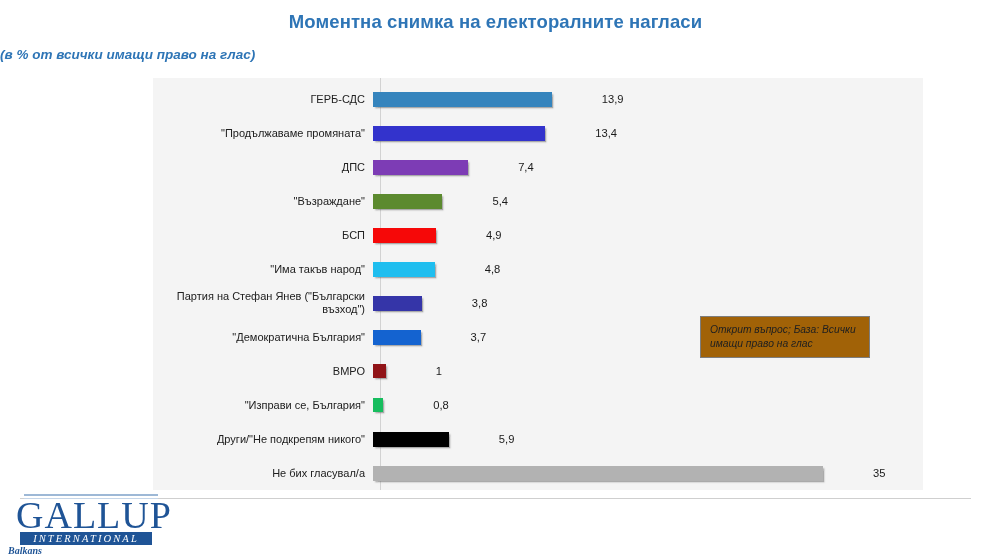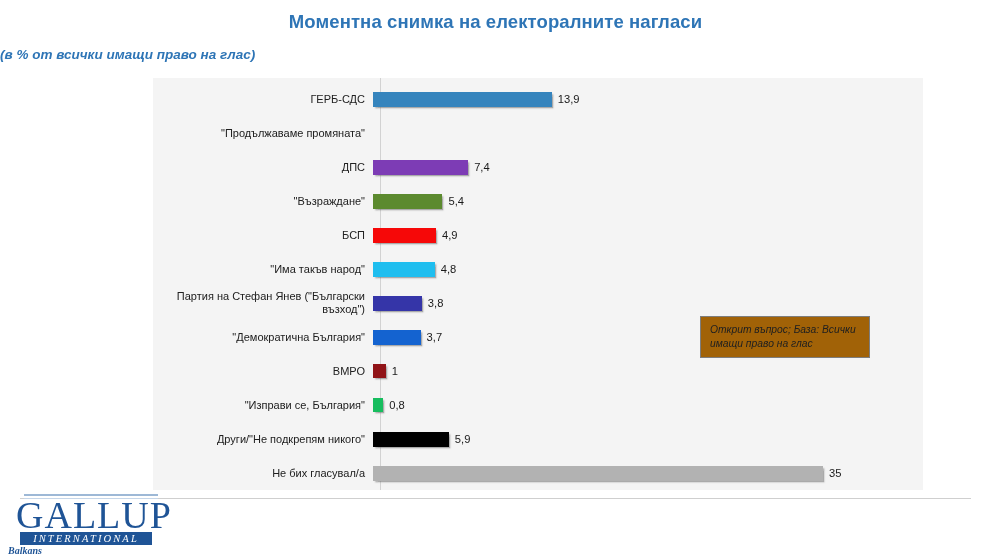--- a/index.html
+++ b/index.html
@@ -50,21 +50,21 @@
     text-align:right;
     font-size:11px;
     color:#202020;
     line-height:13px;
     white-space:pre-line;
   }
   .bar-wrap{
     position:relative;
     flex:1 1 auto;
     height:34px;
-    display:flex;align-items:center;
+    display:flex;align-items:center;gap:44px;
   }
   .bar{
     height:15px;
     box-shadow:1.5px 1.5px 1.5px rgba(110,110,110,.55);
     flex:0 0 auto;
   }
   .bar.thin{height:14px;}
   .val-label{
     font-size:11.2px;
     color:#1a1a1a;
@@ -146,20 +146,24 @@
   <div id="rows">
       <div class="bar-row" style="top: 4px;">
         <div class="cat-label">ГЕРБ-СДС</div>
         <div class="bar-wrap">
           <div class="bar" style="background: rgb(53, 132, 189); width: 178.714px;"></div>
           <div class="val-label">13,9</div>
         </div>
       </div>
       <div class="bar-row" style="top: 38px;">
         <div class="cat-label">"Продължаваме промяната"</div>
+        <div class="bar-wrap">
+          <div class="bar" style="background: rgb(51, 51, 204); width: 172.286px;"></div>
+          <div class="val-label">13,4</div>
+        </div>
       </div>
       <div class="bar-row" style="top: 72px;">
         <div class="cat-label">ДПС</div>
         <div class="bar-wrap">
           <div class="bar" style="background: rgb(125, 60, 181); width: 95.1429px;"></div>
           <div class="val-label">7,4</div>
         </div>
       </div>
       <div class="bar-row" style="top: 106px;">
         <div class="cat-label">"Възраждане"</div>

